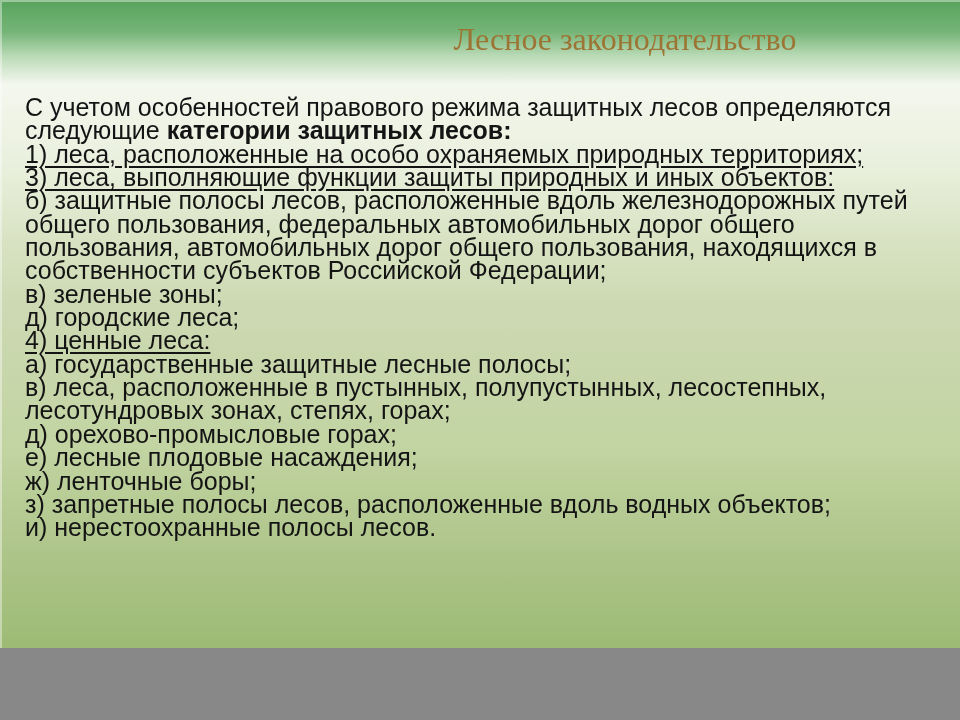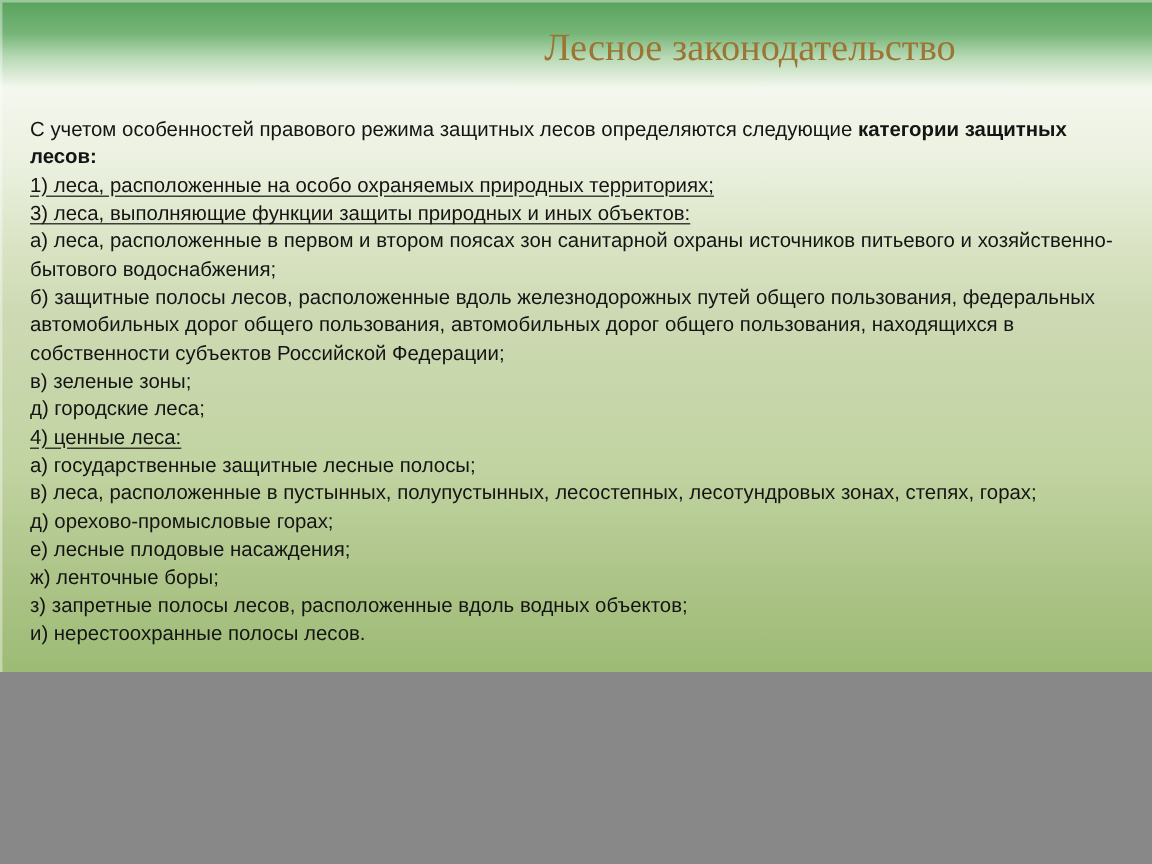--- a/index.html
+++ b/index.html
@@ -1,19 +1,19 @@
 <!DOCTYPE html>
 <html><head>
 <meta charset="utf-8">
 <style>
   html, body { margin: 0; padding: 0; background: #888; }
   .slide {
     position: relative;
     width: 960px;
-    height: 560px;
+    height: 648px;
     overflow: hidden;
     font-family: "Liberation Sans", sans-serif;
     color: #141414;
     background: linear-gradient(180deg,
       #58a35c 0%,
       #76b578 5%,
       #b7d9b4 8.5%,
       #f4f7ee 13%,
       #eaf0de 25%,
       #d9e3c3 37%,
@@ -44,40 +44,39 @@
     top: 55px;
     font-size: 19px;
     font-weight: bold;
     color: #111;
   }
   .body {
     position: absolute;
     left: 25px;
     top: 96px;
     width: 908px;
-    font-size: 17px;
+    font-size: 25px;
     line-height: 23.35px;
     letter-spacing: 0;
   }
   .para .bold-run { font-weight: bold; }
   .item { text-decoration: none; }
   .item.u { text-decoration: underline; text-underline-offset: 3px; }
 </style>
 </head>
 <body>
 
 <div class="slide">
   <div class="title">Лесное законодательство</div>
 
   <div class="body">
     <div class="para"><span>С учетом особенностей правового режима защитных лесов определяются следующие </span><span class="bold-run">категории защитных лесов:</span></div>
 
     <div class="item u">1) леса, расположенные на особо охраняемых природных территориях;</div>
     <div class="item u">3) леса, выполняющие функции защиты природных и иных объектов:</div>
-    <div class="item">а) леса, расположенные в первом и втором поясах зон санитарной охраны источников питьевого и хозяйственно-бытового водоснабжения;</div>
     <div class="item">б) защитные полосы лесов, расположенные вдоль железнодорожных путей общего пользования, федеральных автомобильных дорог общего пользования, автомобильных дорог общего пользования, находящихся в собственности субъектов Российской Федерации;</div>
     <div class="item">в) зеленые зоны;</div>
     <div class="item">д) городские леса;</div>
     <div class="item u">4) ценные леса:</div>
     <div class="item">а) государственные защитные лесные полосы;</div>
     <div class="item">в) леса, расположенные в пустынных, полупустынных, лесостепных, лесотундровых зонах, степях, горах;</div>
     <div class="item">д) орехово-промысловые горах;</div>
     <div class="item">е) лесные плодовые насаждения;</div>
     <div class="item">ж) ленточные боры;</div>
     <div class="item">з) запретные полосы лесов, расположенные вдоль водных объектов;</div>

